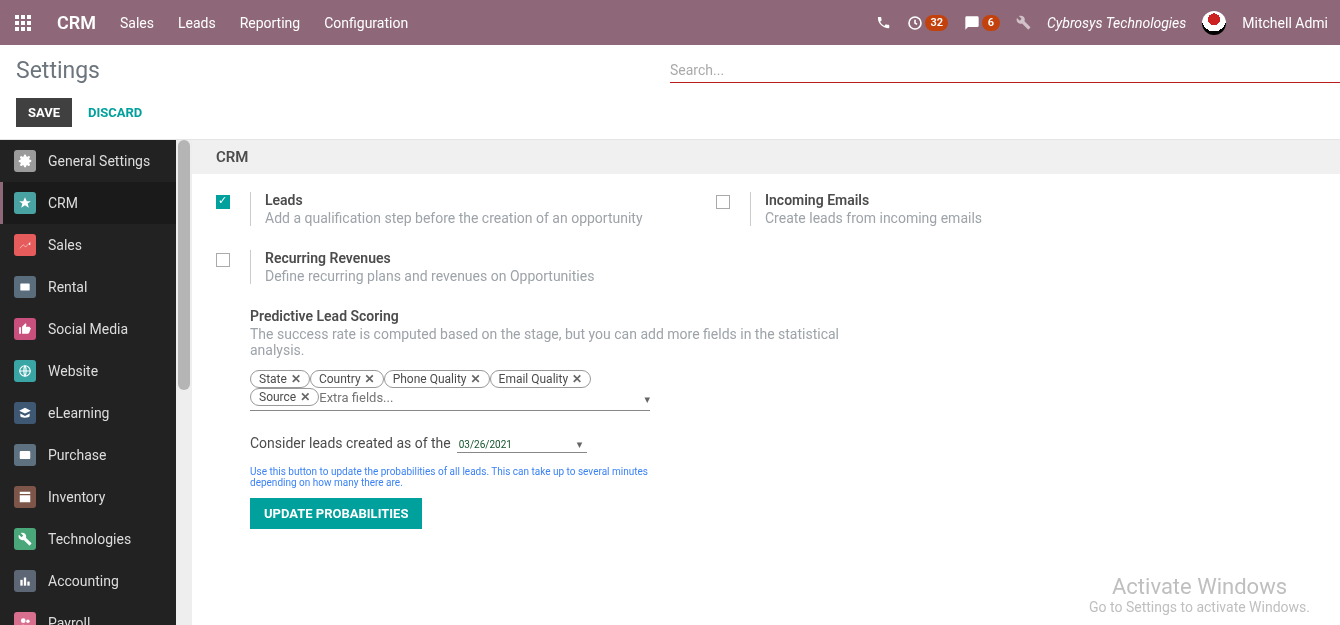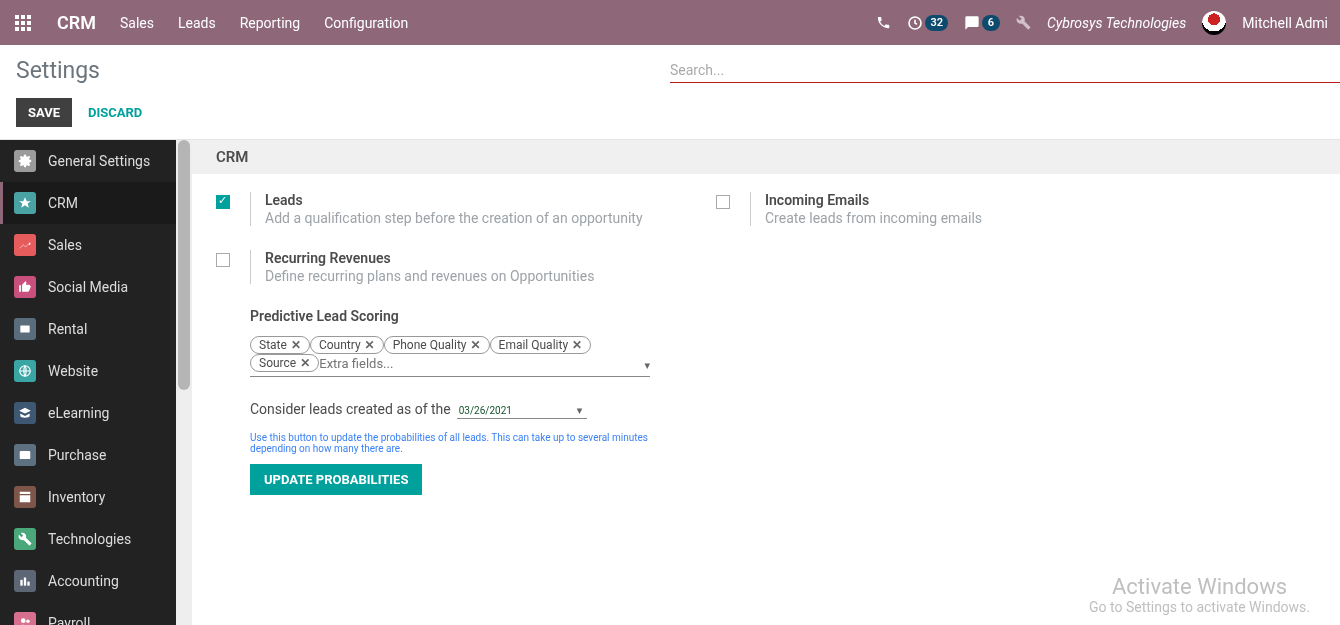--- a/index.html
+++ b/index.html
@@ -7,21 +7,21 @@
 
 
 .topbar { height: 45px; background: #8e6878; display: flex; align-items: center; color: #fff; font-size: 14px; }
 .apps-grid { width: 45px; display: flex; align-items: center; justify-content: center; }
 .apps-grid svg { width: 16px; height: 16px; }
 .brand { font-size: 18px; font-weight: 600; margin: 0 24px 0 12px; }
 .nav-menu { display: flex; gap: 24px; flex: 1; }
 .nav-link { cursor: pointer; }
 .topbar-right { display: flex; align-items: center; gap: 16px; padding-right: 12px; }
 .icon-wrap { position: relative; display: flex; align-items: center; }
-.badge { background: #0c4a6e; color: #fff; font-size: 11px; border-radius: 9px; padding: 0 5px; margin-left: 2px; min-width: 18px; height: 16px; line-height: 16px; text-align: center; font-weight: 600;}
+.badge { background: #c2410c; color: #fff; font-size: 11px; border-radius: 9px; padding: 0 5px; margin-left: 2px; min-width: 18px; height: 16px; line-height: 16px; text-align: center; font-weight: 600;}
 .company-name { font-size: 14px; font-style: italic; }
 .avatar { width: 24px; height: 24px; border-radius: 50%; background: radial-gradient(circle at 50% 35%, #cc2222 0 6px, #fff 6px 12px, #000 12px); display: inline-block; }
 .username { font-size: 14px; }
 
 
 .settings-bar { border-bottom: 1px solid #e5e5e5; display: flex; align-items: center; padding: 12px 0 0 0; flex-wrap: wrap; }
 .settings-header { font-size: 23px; color: #6c757d; padding-left: 16px; flex: 0 0 50%; }
 .search-wrap { flex: 0 0 50%; border-bottom: 1px solid #b91c1c; display: flex; align-items: center; }
 .search-input { flex: 1; border: none; outline: none; font-size: 14px; padding: 4px 0; color: #6c757d; }
 .search-input::placeholder { color: #aaa; }
@@ -160,34 +160,34 @@
       </div>
     <div class="sidebar-item">
         <span class="sidebar-icon si-sales">
           <svg width="14" height="14" viewBox="0 0 24 24" fill="#fff">
             <path d="M3 17l6-6 4 4 8-8v5h-2V9.8l-6 6-4-4-6 6z"></path>
           </svg>
         </span>
         <span>Sales</span>
       </div>
     <div class="sidebar-item">
+        <span class="sidebar-icon si-rental">
+          <svg width="14" height="14" viewBox="0 0 24 24" fill="#fff">
+            <rect x="4" y="6" width="16" height="12" rx="1"></rect>
+          </svg>
+        </span>
+        <span>Rental</span>
+      </div>
+    <div class="sidebar-item">
         <span class="sidebar-icon si-social">
           <svg width="14" height="14" viewBox="0 0 24 24" fill="#fff">
             <path d="M2 20h3V9H2v11zm19-9.8c0-1.2-1-2.2-2.2-2.2h-5.2l.8-3.8V4c0-.5-.2-.9-.5-1.2L12.8 2 7 8v12h10.2c.9 0 1.7-.6 2-1.4l2.6-7c.1-.2.2-.5.2-.8v-.6z"></path>
           </svg>
         </span>
         <span>Social Media</span>
-      </div>
-    <div class="sidebar-item">
-        <span class="sidebar-icon si-rental">
-          <svg width="14" height="14" viewBox="0 0 24 24" fill="#fff">
-            <rect x="4" y="6" width="16" height="12" rx="1"></rect>
-          </svg>
-        </span>
-        <span>Rental</span>
       </div>
     <div class="sidebar-item">
         <span class="sidebar-icon si-website">
           <svg width="14" height="14" viewBox="0 0 24 24" fill="none" stroke="#fff" stroke-width="2">
             <circle cx="12" cy="12" r="9"></circle>
             <path d="M3 12h18M12 3c2.5 3 2.5 15 0 18M12 3c-2.5 3-2.5 15 0 18"></path>
           </svg>
         </span>
         <span>Website</span>
       </div>
@@ -275,20 +275,21 @@
           <div class="sep">
             <div class="setting-title">Incoming Emails</div>
             <div class="setting-desc">Create leads from incoming emails</div>
           </div>
         </div>
       </div>
     </div>
 
     <div class="pls-block">
       <div class="setting-title">Predictive Lead Scoring</div>
+      <div class="setting-desc">The success rate is computed based on the stage, but you can add more fields in the statistical analysis.</div>
 
       <div class="tags-row">
         <span class="tag">
             <span>State</span>
             <span class="tag-x">✕</span>
           </span>
         <span class="tag">
             <span>Country</span>
             <span class="tag-x">✕</span>
           </span>

